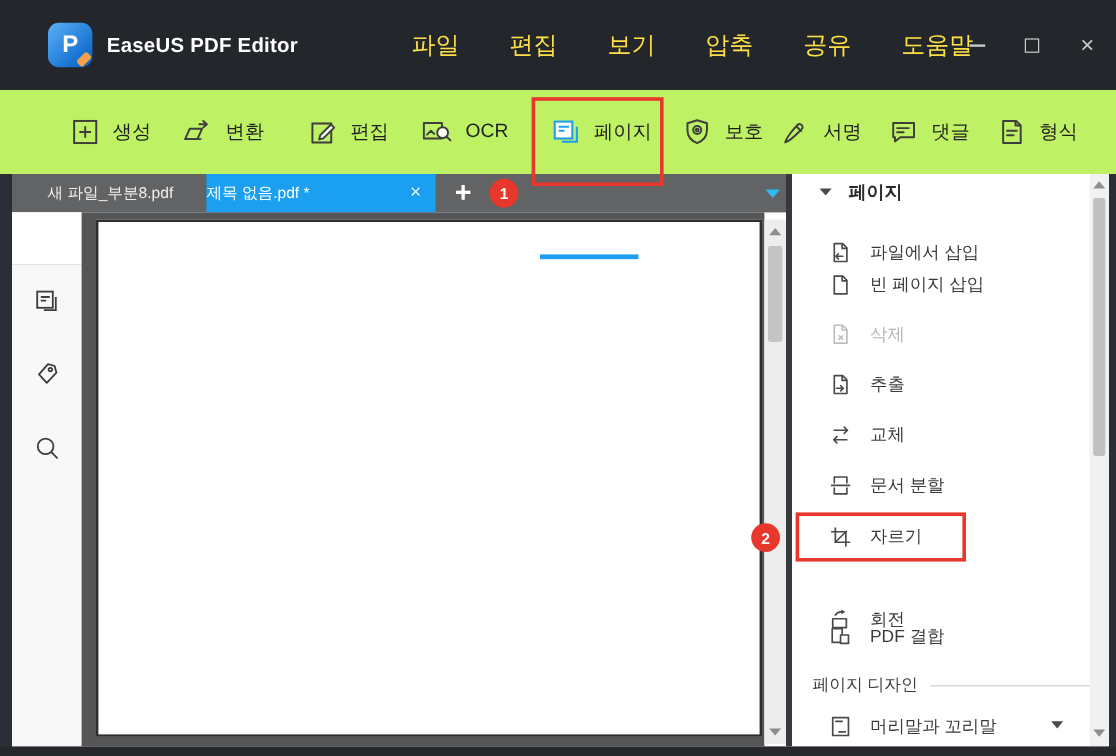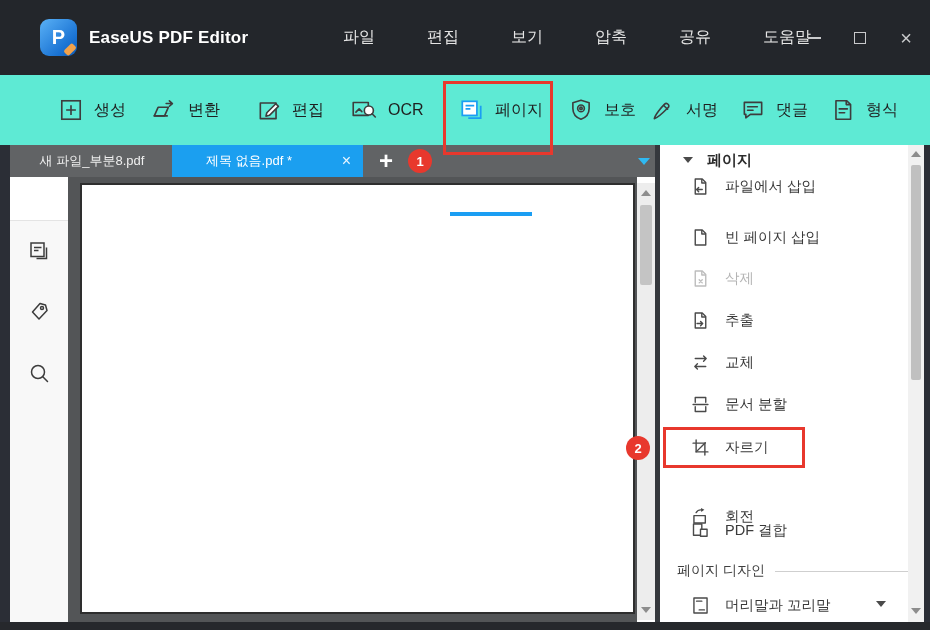--- a/index.html
+++ b/index.html
@@ -12,43 +12,43 @@
   .logo { position:absolute; left:40px; top:19px; width:37px; height:37px; border-radius:9px;
           background:linear-gradient(135deg,#5ab1f6 0%,#1b74d4 70%,#0f5ab4 100%);
           display:flex; align-items:center; justify-content:center;
           color:#fff; font-weight:bold; font-size:20px; }
   .logo::after { content:""; position:absolute; right:1px; bottom:3px; width:12px; height:7px;
                  background:#f2a24b; border-radius:2px; transform:rotate(-45deg); }
   .app-title { position:absolute; left:89px; top:0; height:75px; display:flex; align-items:center;
                color:#ffffff; font-size:17px; font-weight:bold; letter-spacing:.2px; }
   .menubar { position:absolute; left:343px; top:0; width:468px; height:75px;
              display:flex; align-items:center; justify-content:space-between; }
-  .menu-item { color:#e5e5e5; font-size:16px; cursor:default; }
+  .menu-item { color:#fde047; font-size:20px; cursor:default; }
   .win-controls { position:absolute; right:14px; top:0; height:75px; display:flex; align-items:center; gap:26px; }
   .win-btn { width:20px; height:20px; display:flex; align-items:center; justify-content:center; }
   .min-glyph { width:13px; height:2px; background:#c9cacc; }
   .max-glyph { width:12px; height:12px; border:1.5px solid #c9cacc; }
   .close-glyph { color:#c9cacc; font-size:20px; line-height:20px; }
 
   
-  .toolbar { position:absolute; left:0; top:75px; width:930px; height:70px; background:#5eead4; }
+  .toolbar { position:absolute; left:0; top:75px; width:930px; height:70px; background:#bef264; }
   .tool-item { position:absolute; top:0; height:70px; display:flex; align-items:center; gap:10px;
                color:#1f1f1f; font-size:16px; }
   .tool-item .ticon { color:#3d3d3d; display:flex; }
   .tool-item.active .ticon { color:#1b9ef3; }
   .page-underline { position:absolute; left:450px; top:137px; width:82px; height:4px; background:#1b9ef3; z-index:3; }
   .anno-box-page { position:absolute; left:443px; top:81px; width:110px; height:74px;
                    border:3px solid #e8382d; z-index:6; }
 
   
   .tabbar { position:absolute; left:10px; top:145px; width:656px; height:32px; background:#616365; }
   .tab { position:absolute; top:0; height:32px; display:flex; align-items:center; justify-content:center;
          font-size:13px; color:#efefef; }
   .tab.inactive { left:2px; width:160px; }
-  .tab.active { left:162px; width:191px; background:#1b9ff0; color:#fff; justify-content:flex-start; padding-left:34px; }
+  .tab.active { left:162px; width:191px; background:#1b9ff0; color:#fff; justify-content:flex-start; }
   .tab-close { position:absolute; right:12px; top:0; height:32px; display:flex; align-items:center;
                color:#eaf6ff; font-size:16px; }
   .newtab-btn { position:absolute; left:358px; top:0; width:36px; height:32px; display:flex;
                 align-items:center; justify-content:center; color:#fff; font-size:24px; font-weight:bold; }
   .tab-dropdown { position:absolute; left:628px; top:13px; }
 
   .badge { position:absolute; width:24px; height:24px; border-radius:50%; background:#e8382d;
            color:#fff; font-size:13px; font-weight:bold; display:flex; align-items:center;
            justify-content:center; z-index:8; }
   .badge-1 { left:408px; top:149px; }
@@ -277,21 +277,21 @@
     <div class="arrow-abs tri-down" style="left:4px; top:424px"></div>
   </div>
 
   <div class="right-panel"></div>
 
   <div class="panel-header">
     <span class="tri-dark"></span>
     <span class="ph-label">페이지</span>
   </div>
 
-  <div class="pitem" style="top:172px">
+  <div class="pitem" style="top:196px">
     <span class="picon">
       <svg width="21" height="21" viewBox="0 0 24 24" fill="none" stroke="currentColor" stroke-width="1.6" stroke-linejoin="round">
         <path d="M6 3.5h8l4 4v13H6z"></path>
           <path d="M13.5 3.5V8h4.5"></path>
         <path d="M14 15.5H7.5m0 0l2.4-2.4M7.5 15.5l2.4 2.4" stroke-linecap="round"></path>
         </svg>
     </span>
     <span>파일에서 삽입</span>
   </div>
 

